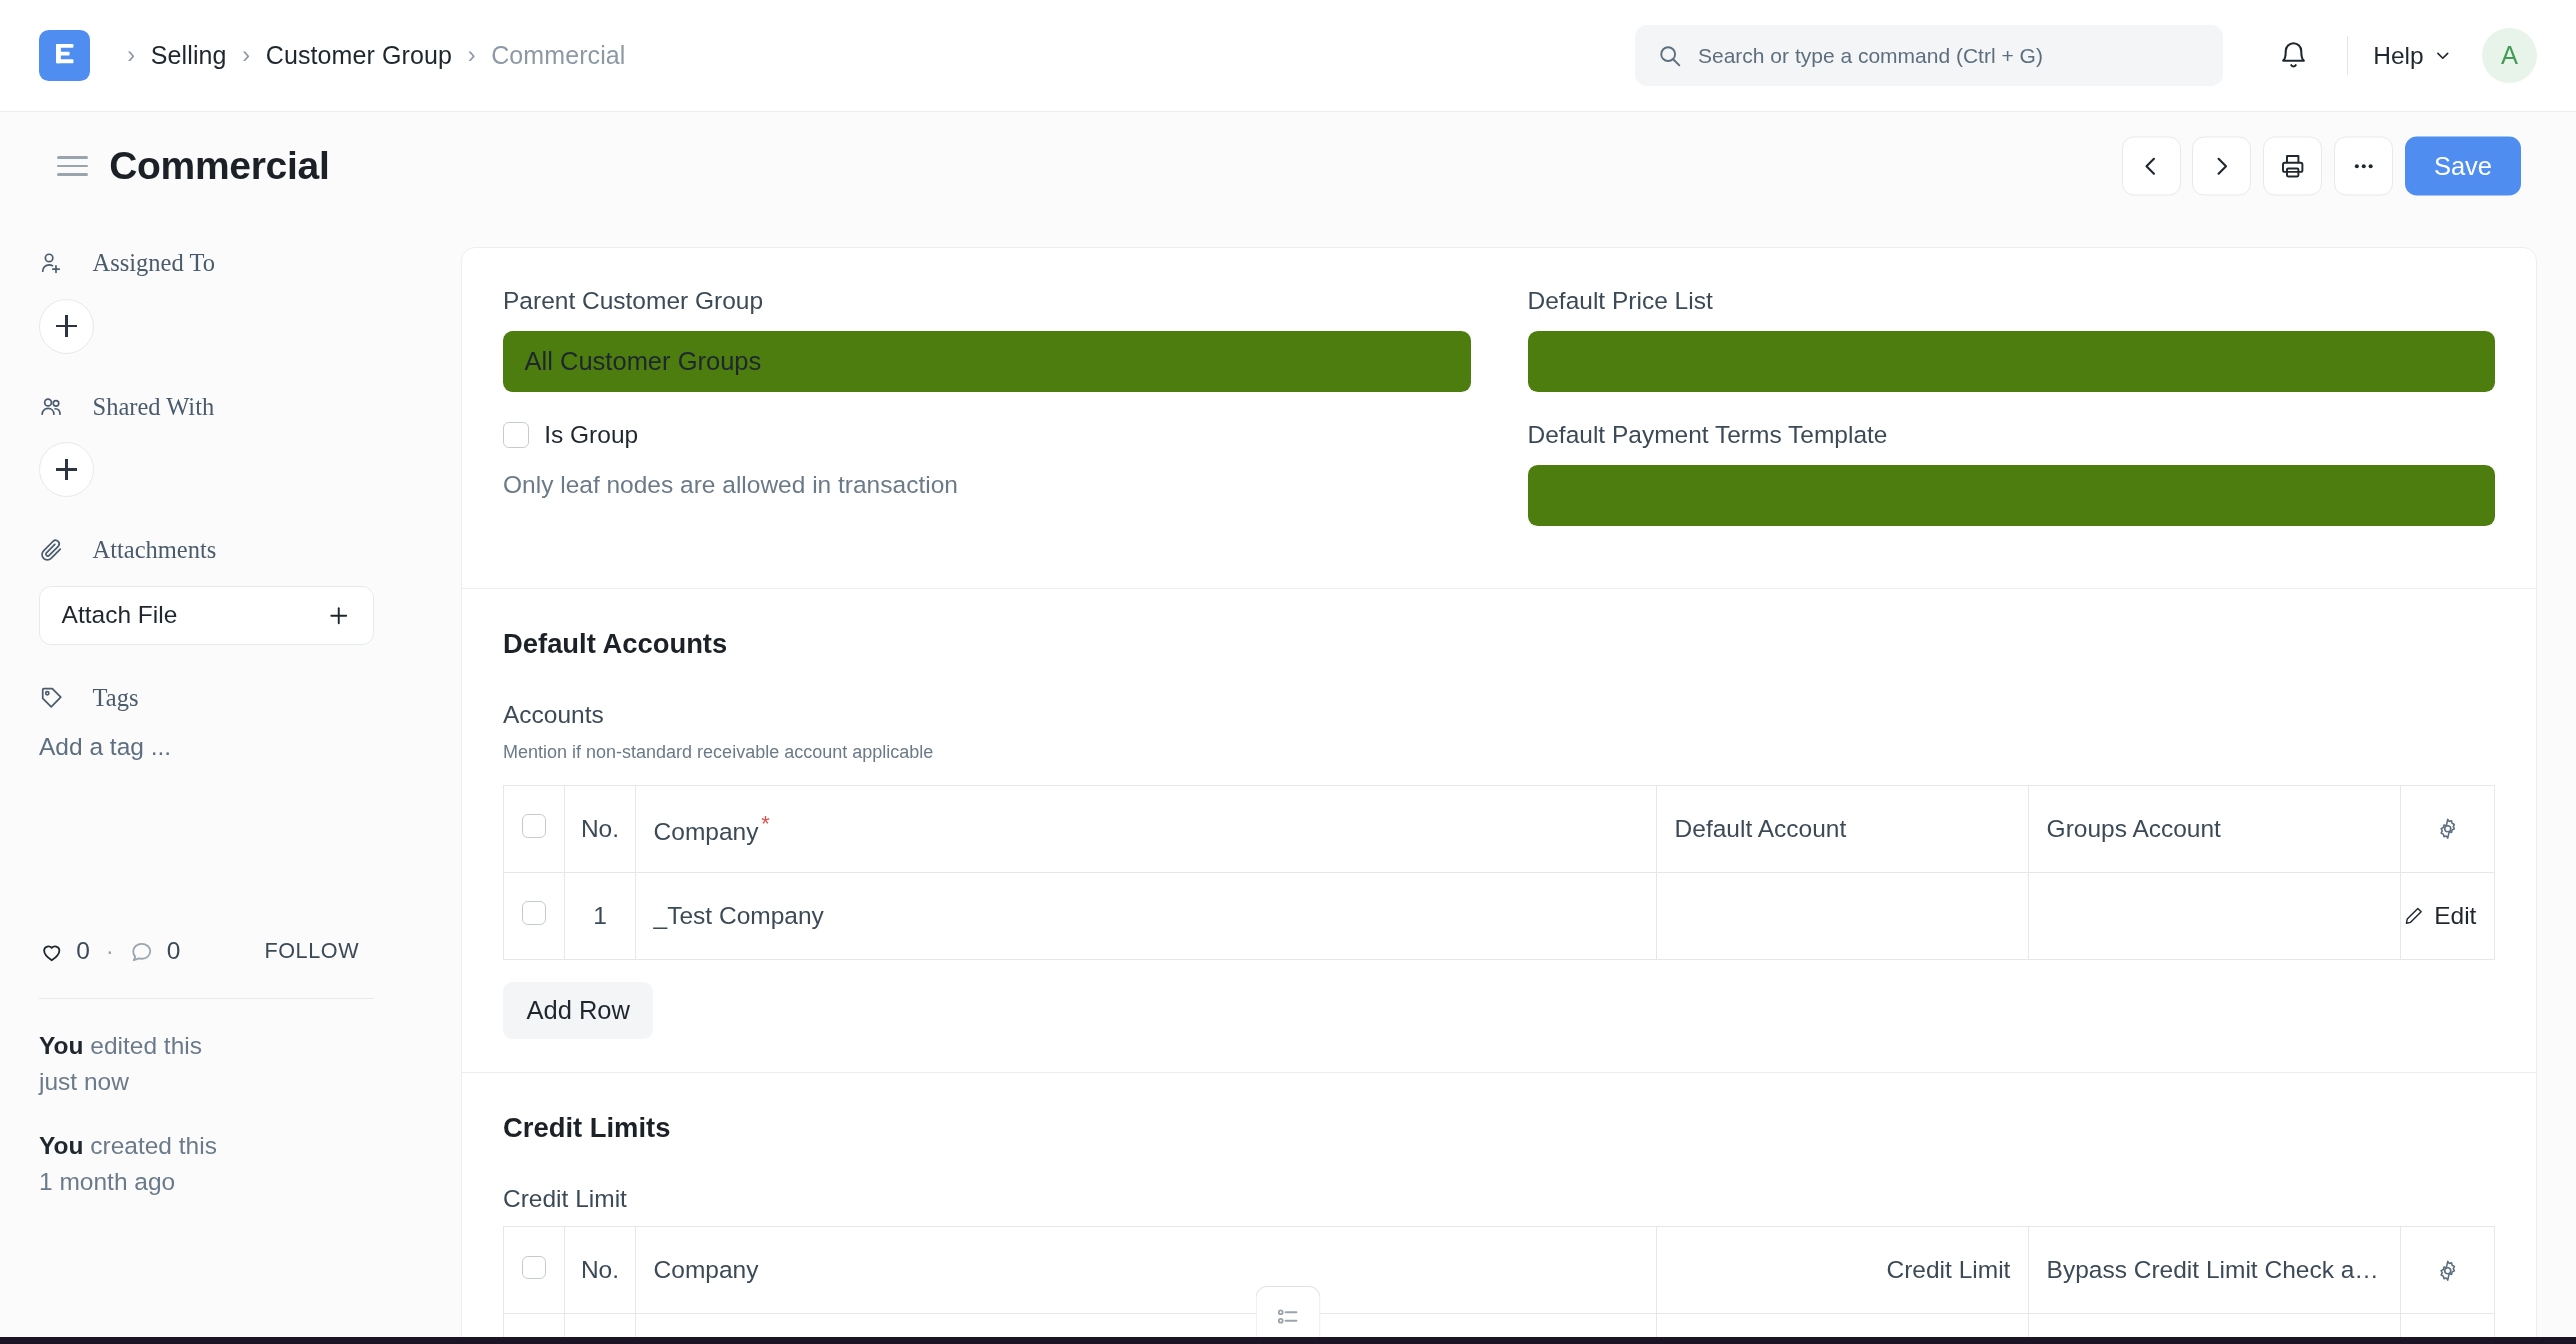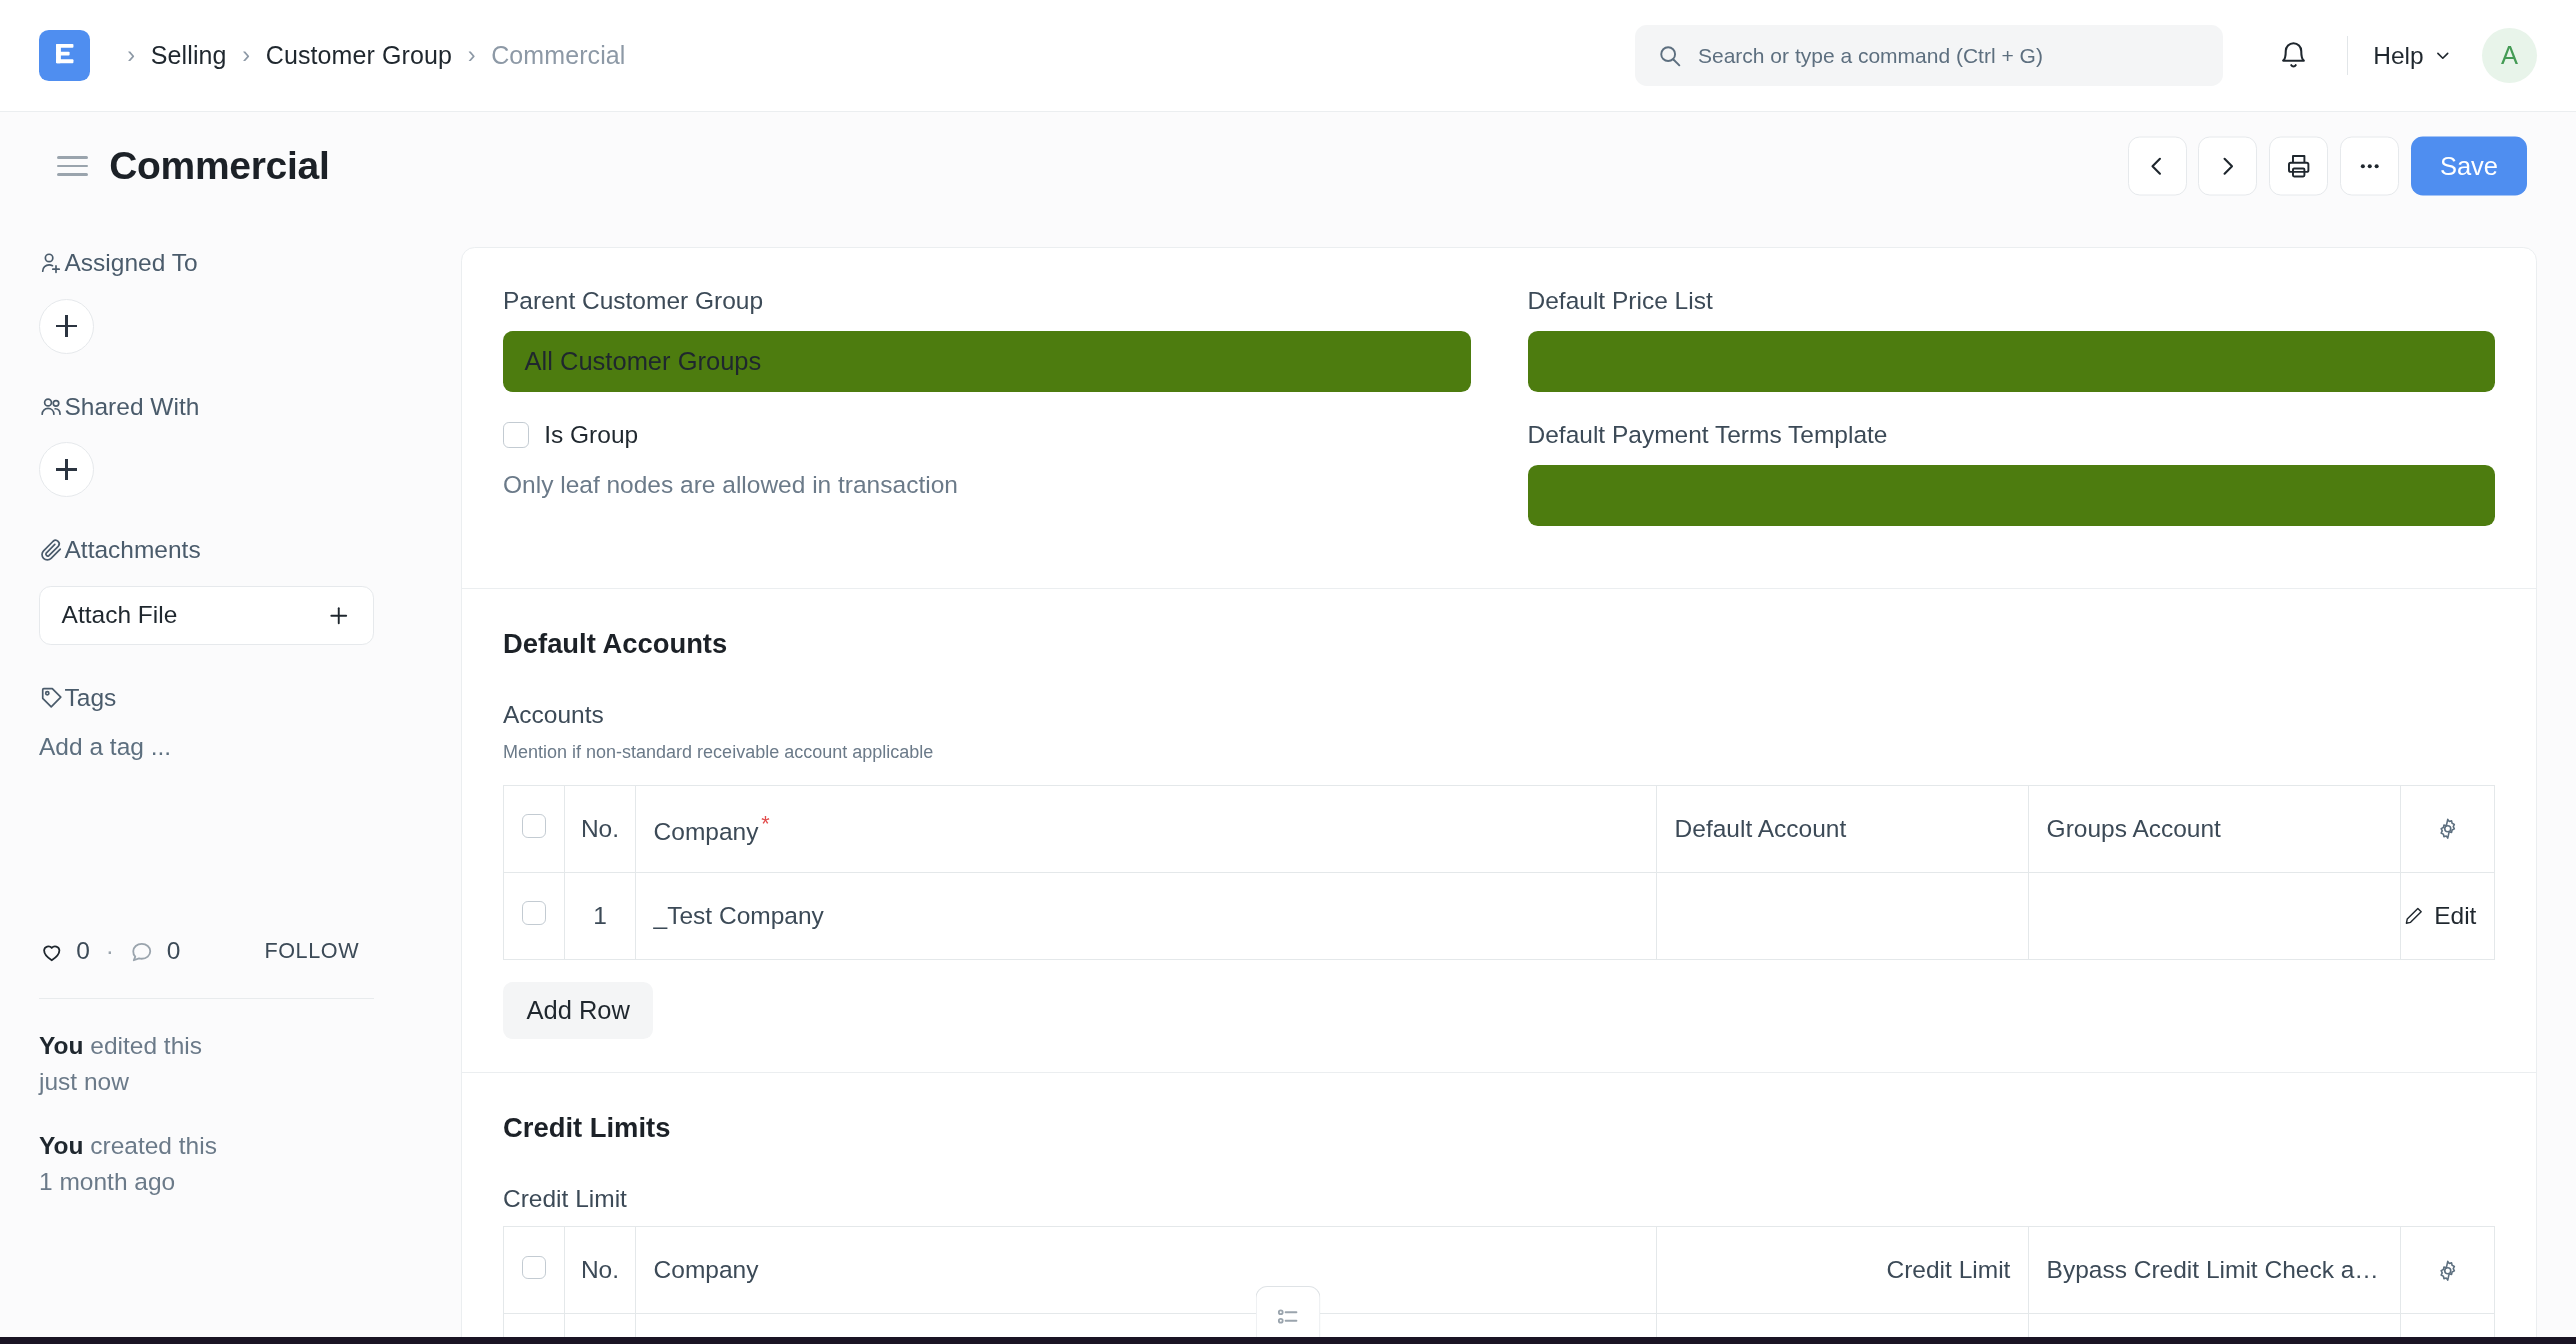--- a/index.html
+++ b/index.html
@@ -71,21 +71,21 @@
     height: 108px;
     display: flex; align-items: center;
     padding: 0 39px;
     position: relative;
     background: #fbfbfc;
   }
   .hamburger { display: flex; flex-direction: column; gap: 5.9px; margin-left: 17.6px; margin-right: 21.6px; }
   .hamburger span { display: block; width: 31px; height: 2.9px; background: #9aa4ad; border-radius: 2px; }
   .page-title { font-size: 39px; font-weight: 700; letter-spacing: -0.3px; color: #1c2127; }
   .head-actions {
-    position: absolute; right: 49px; top: 50%; transform: translateY(-50%);
+    position: absolute; right: 55px; top: 50%; transform: translateY(-50%);
     display: flex; align-items: center; gap: 11.8px;
   }
   .icon-btn {
     width: 59px; height: 59px;
     background: #ffffff;
     border: 1px solid #e6e9ec;
     border-radius: 11.8px;
     display: flex; align-items: center; justify-content: center;
   }
   .btn-save {
@@ -95,21 +95,21 @@
     font-size: 25.5px; font-family: inherit;
     display: flex; align-items: center; justify-content: center;
   }
 
   
   .page-body { display: flex; align-items: flex-start; background: #fbfbfc; height: 1125px; }
 
   
   .sidebar { width: 461px; flex-shrink: 0; padding: 29px 39px 0 39px; }
   .side-section { margin-bottom: 39px; }
-  .side-head { display: flex; align-items: center; gap: 0; margin-bottom: 21.6px; }
+  .side-head { display: flex; align-items: center; gap: 28px; margin-bottom: 21.6px; font-family: Liberation Serif, serif; }
   .side-head-label { font-size: 24.5px; color: #4a5b6b; }
   .plus-circle {
     width: 55px; height: 55px; border-radius: 50%;
     background: #ffffff; border: 1px solid #e6e9ec;
     display: flex; align-items: center; justify-content: center;
   }
   .plus-circle::before, .plus-circle::after {
     content: ""; position: absolute; background: #2b3440;
   }
   .plus-circle { position: relative; }

